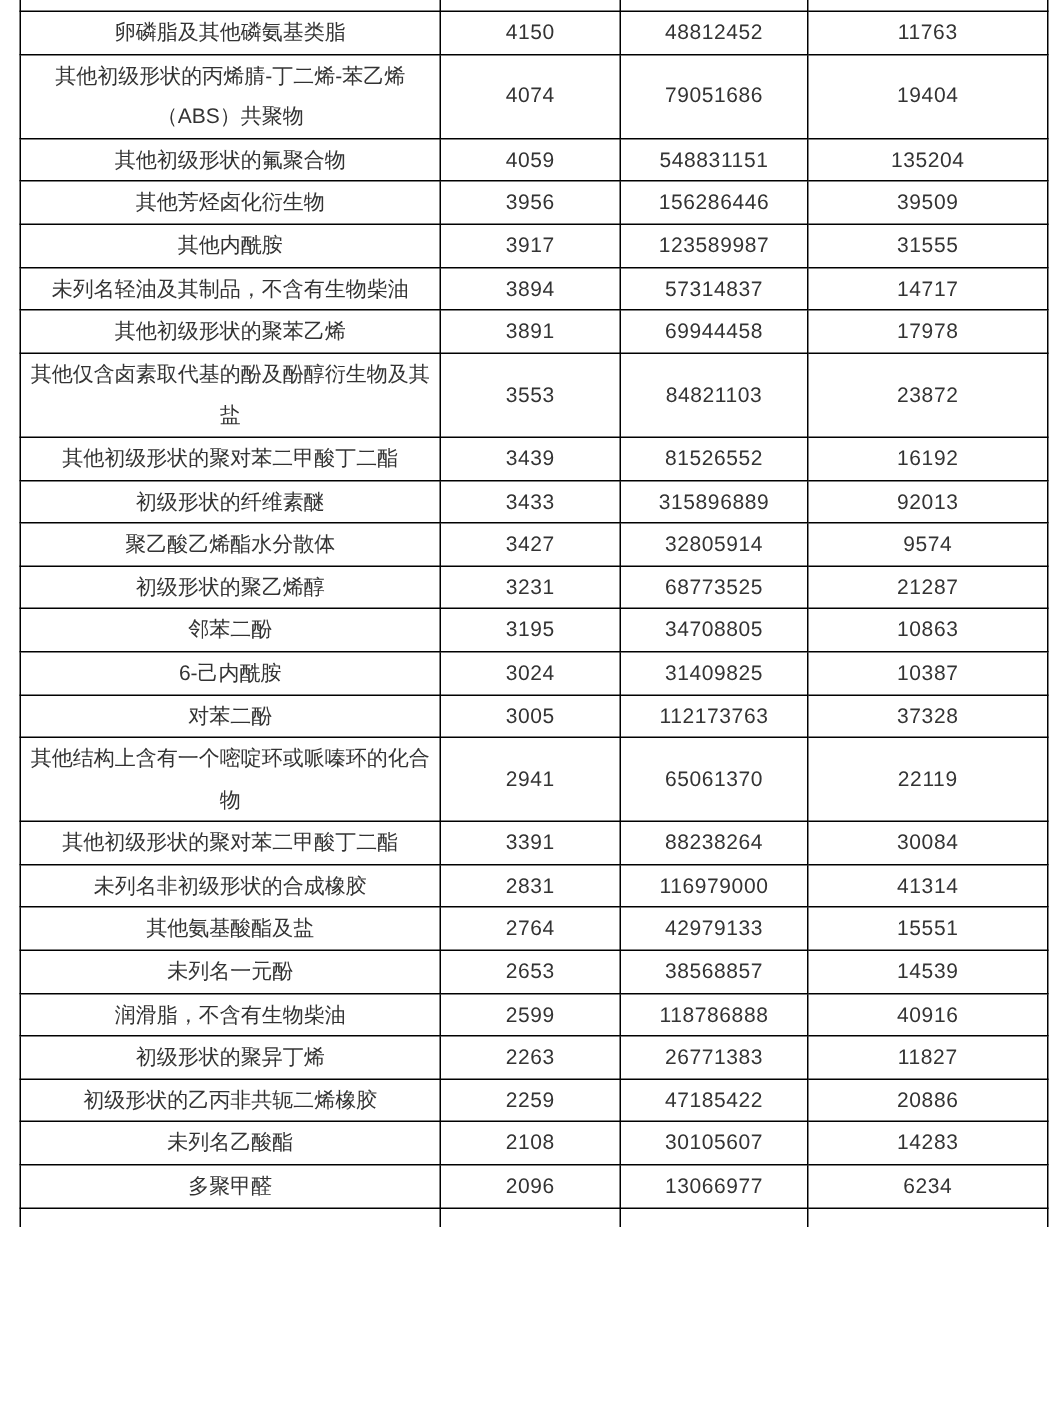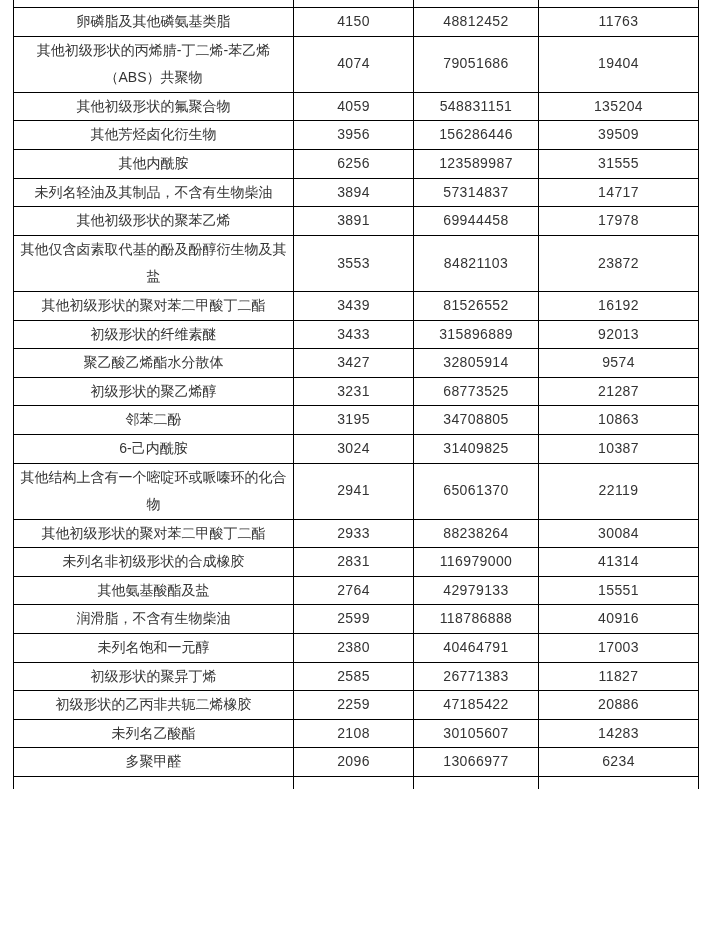--- a/index.html
+++ b/index.html
@@ -88,21 +88,21 @@
           <td class="num">135204</td>
         </tr>
         <tr>
           <td>其他芳烃卤化衍生物</td>
           <td class="num">3956</td>
           <td class="num">156286446</td>
           <td class="num">39509</td>
         </tr>
         <tr>
           <td>其他内酰胺</td>
-          <td class="num">6256</td>
+          <td class="num">3917</td>
           <td class="num">123589987</td>
           <td class="num">31555</td>
         </tr>
         <tr>
           <td>未列名轻油及其制品，不含有生物柴油</td>
           <td class="num">3894</td>
           <td class="num">57314837</td>
           <td class="num">14717</td>
         </tr>
         <tr>
@@ -147,58 +147,64 @@
           <td class="num">34708805</td>
           <td class="num">10863</td>
         </tr>
         <tr>
           <td>6-己内酰胺</td>
           <td class="num">3024</td>
           <td class="num">31409825</td>
           <td class="num">10387</td>
         </tr>
         <tr>
+          <td>对苯二酚</td>
+          <td class="num">3005</td>
+          <td class="num">112173763</td>
+          <td class="num">37328</td>
+        </tr>
+        <tr>
           <td>其他结构上含有一个嘧啶环或哌嗪环的化合物</td>
           <td class="num">2941</td>
           <td class="num">65061370</td>
           <td class="num">22119</td>
         </tr>
         <tr>
           <td>其他初级形状的聚对苯二甲酸丁二酯</td>
-          <td class="num">2933</td>
+          <td class="num">3391</td>
           <td class="num">88238264</td>
           <td class="num">30084</td>
         </tr>
         <tr>
           <td>未列名非初级形状的合成橡胶</td>
           <td class="num">2831</td>
           <td class="num">116979000</td>
           <td class="num">41314</td>
         </tr>
         <tr>
           <td>其他氨基酸酯及盐</td>
           <td class="num">2764</td>
           <td class="num">42979133</td>
           <td class="num">15551</td>
         </tr>
         <tr>
+          <td>未列名一元酚</td>
+          <td class="num">2653</td>
+          <td class="num">38568857</td>
+          <td class="num">14539</td>
+        </tr>
+        <tr>
           <td>润滑脂，不含有生物柴油</td>
           <td class="num">2599</td>
           <td class="num">118786888</td>
           <td class="num">40916</td>
         </tr>
         <tr>
-          <td>未列名饱和一元醇</td>
-          <td class="num">2380</td>
-          <td class="num">40464791</td>
-          <td class="num">17003</td>
-        </tr>
-        <tr>
           <td>初级形状的聚异丁烯</td>
-          <td class="num">2585</td>
+          <td class="num">2263</td>
           <td class="num">26771383</td>
           <td class="num">11827</td>
         </tr>
         <tr>
           <td>初级形状的乙丙非共轭二烯橡胶</td>
           <td class="num">2259</td>
           <td class="num">47185422</td>
           <td class="num">20886</td>
         </tr>
         <tr>

